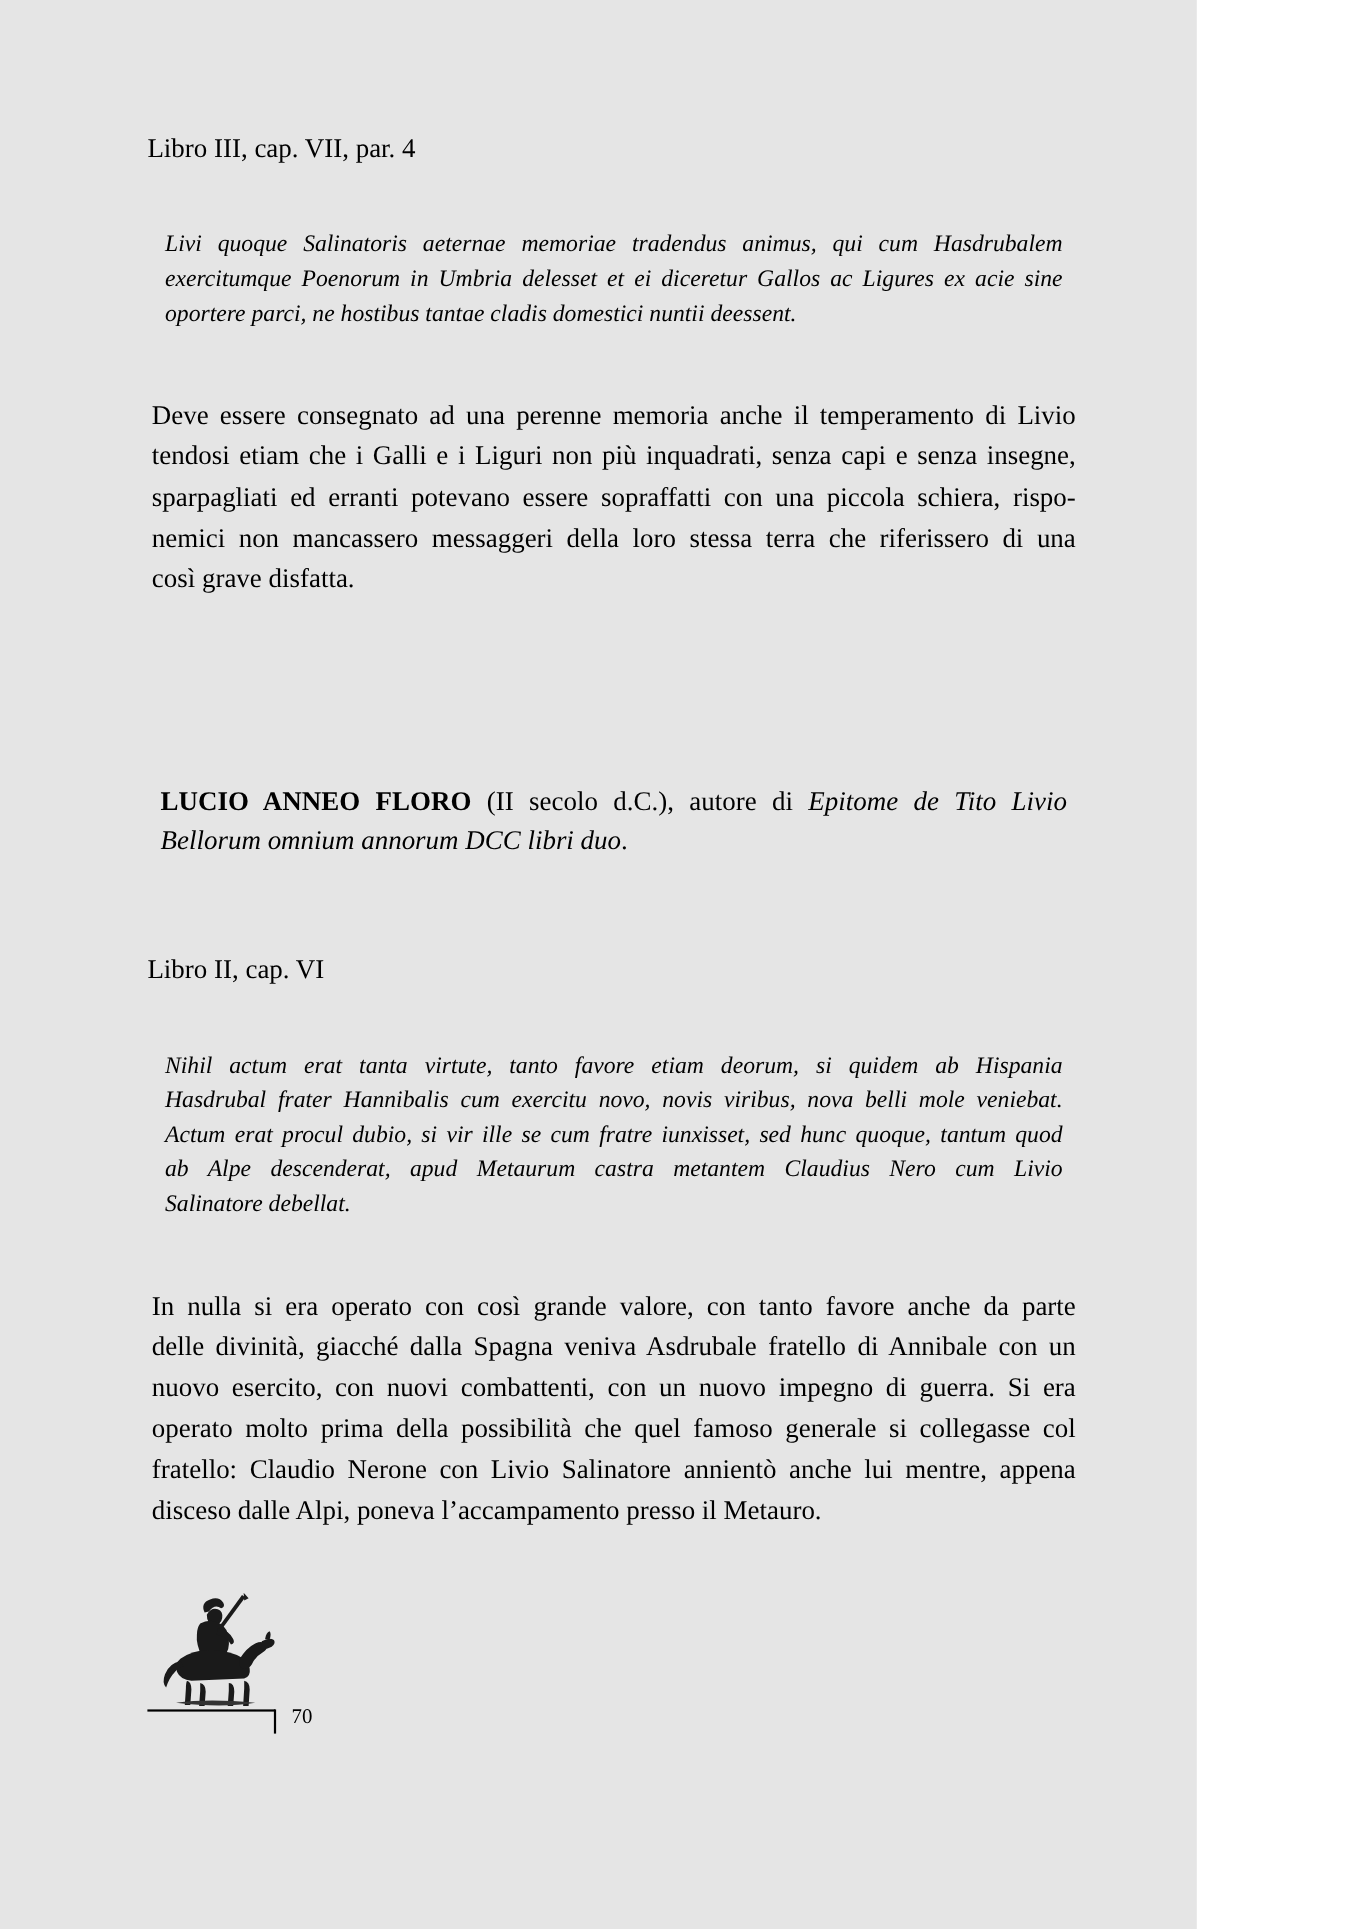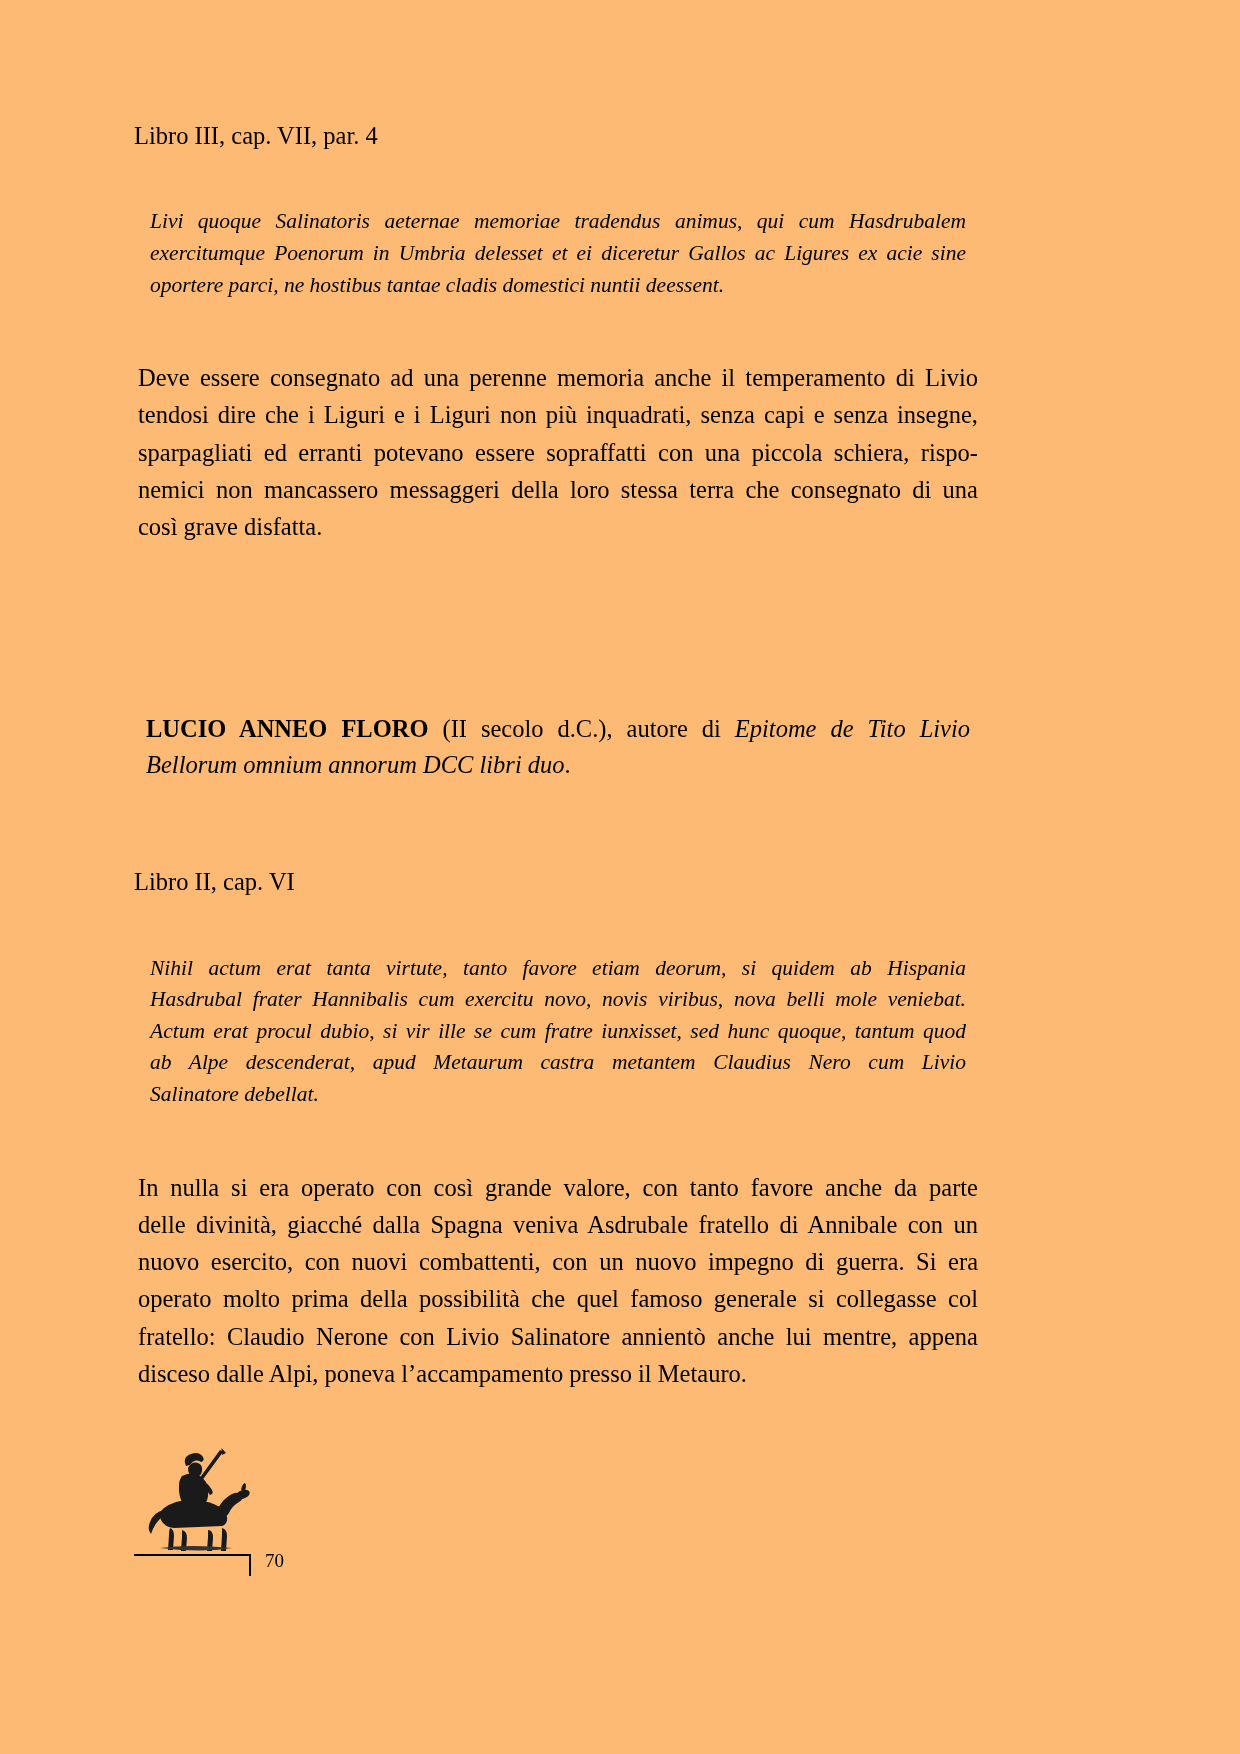--- a/index.html
+++ b/index.html
@@ -6,23 +6,23 @@
     margin: 0;
     padding: 0;
     background: #ffffff;
   }
   body {
     font-family: "Liberation Serif", "DejaVu Serif", serif;
     color: #000000;
   }
   .page {
     position: relative;
-    width: 1240px;
+    width: 1088px;
     height: 1754px;
-    background: #fdba74;
+    background: #e5e5e5;
     box-sizing: border-box;
     overflow: hidden;
   }
   .content {
     position: absolute;
     left: 134px;
     top: 120px;
     width: 848px;
   }
 
@@ -143,23 +143,23 @@
     <div class="latin-block">
       <span class="ln">Livi quoque Salinatoris aeternae memoriae tradendus animus, qui cum Hasdrubalem</span>
       <span class="ln">exercitumque Poenorum in Umbria delesset et ei diceretur Gallos ac Ligures ex acie sine</span>
       <span class="ln last">oportere parci, ne hostibus tantae cladis domestici nuntii deessent.</span>
     </div>
 
     <div class="gap-md"></div>
 
     <div class="italian-block">
       <span class="ln">Deve essere consegnato ad una perenne memoria anche il temperamento di Livio</span>
-      <span class="ln">tendosi dire che i Liguri e i Liguri non più inquadrati, senza capi e senza insegne,</span>
+      <span class="ln">tendosi etiam che i Galli e i Liguri non più inquadrati, senza capi e senza insegne,</span>
       <span class="ln">sparpagliati ed erranti potevano essere sopraffatti con una piccola schiera, rispo-</span>
-      <span class="ln">nemici non mancassero messaggeri della loro stessa terra che consegnato di una</span>
+      <span class="ln">nemici non mancassero messaggeri della loro stessa terra che riferissero di una</span>
       <span class="ln last">così grave disfatta.</span>
     </div>
 
     <div class="gap-lg"></div>
 
     <div class="author-block">
       <span class="ln"><span class="author-name">LUCIO ANNEO FLORO</span><span> (II secolo d.C.), autore di </span><span class="work-title">Epitome de Tito Livio</span></span>
       <span class="ln last"><span class="work-title">Bellorum omnium annorum DCC libri duo</span><span>.</span></span>
     </div>
 

